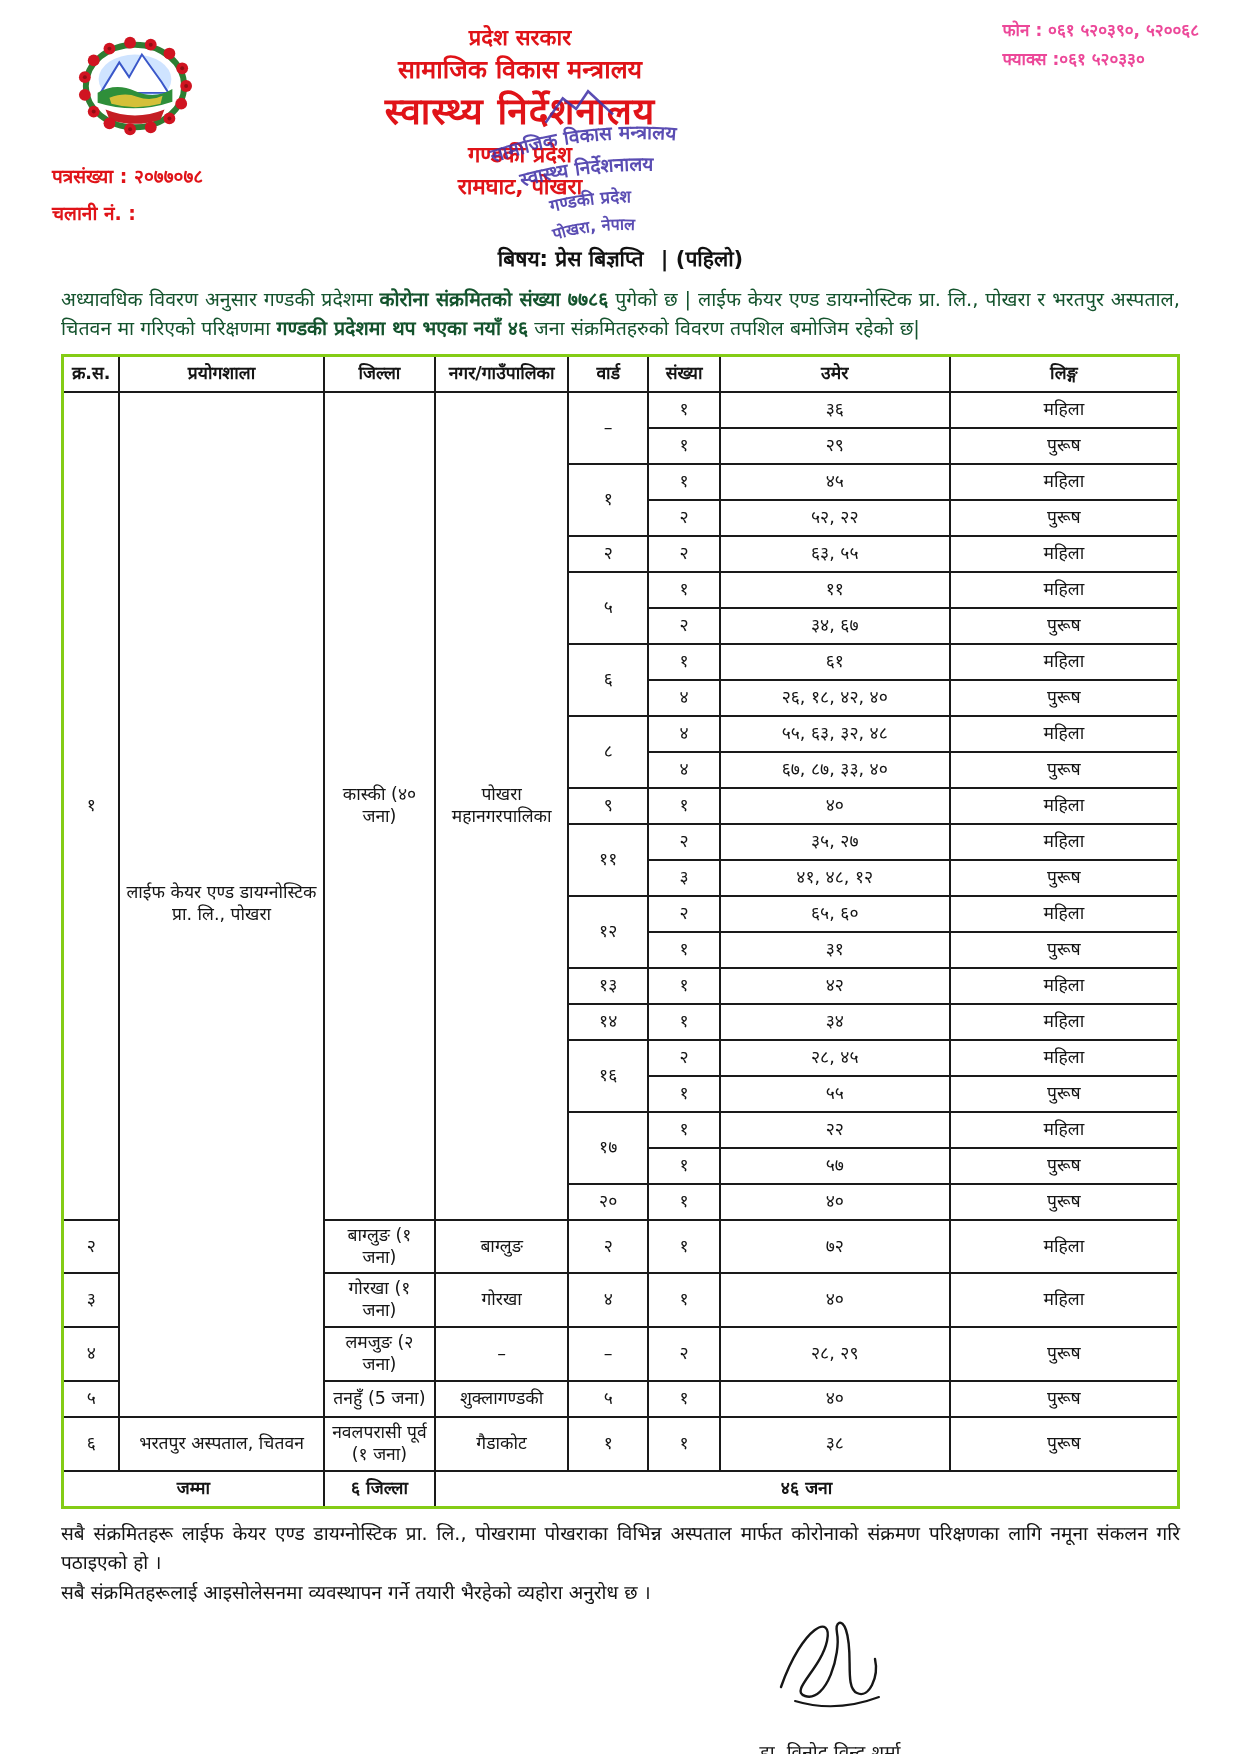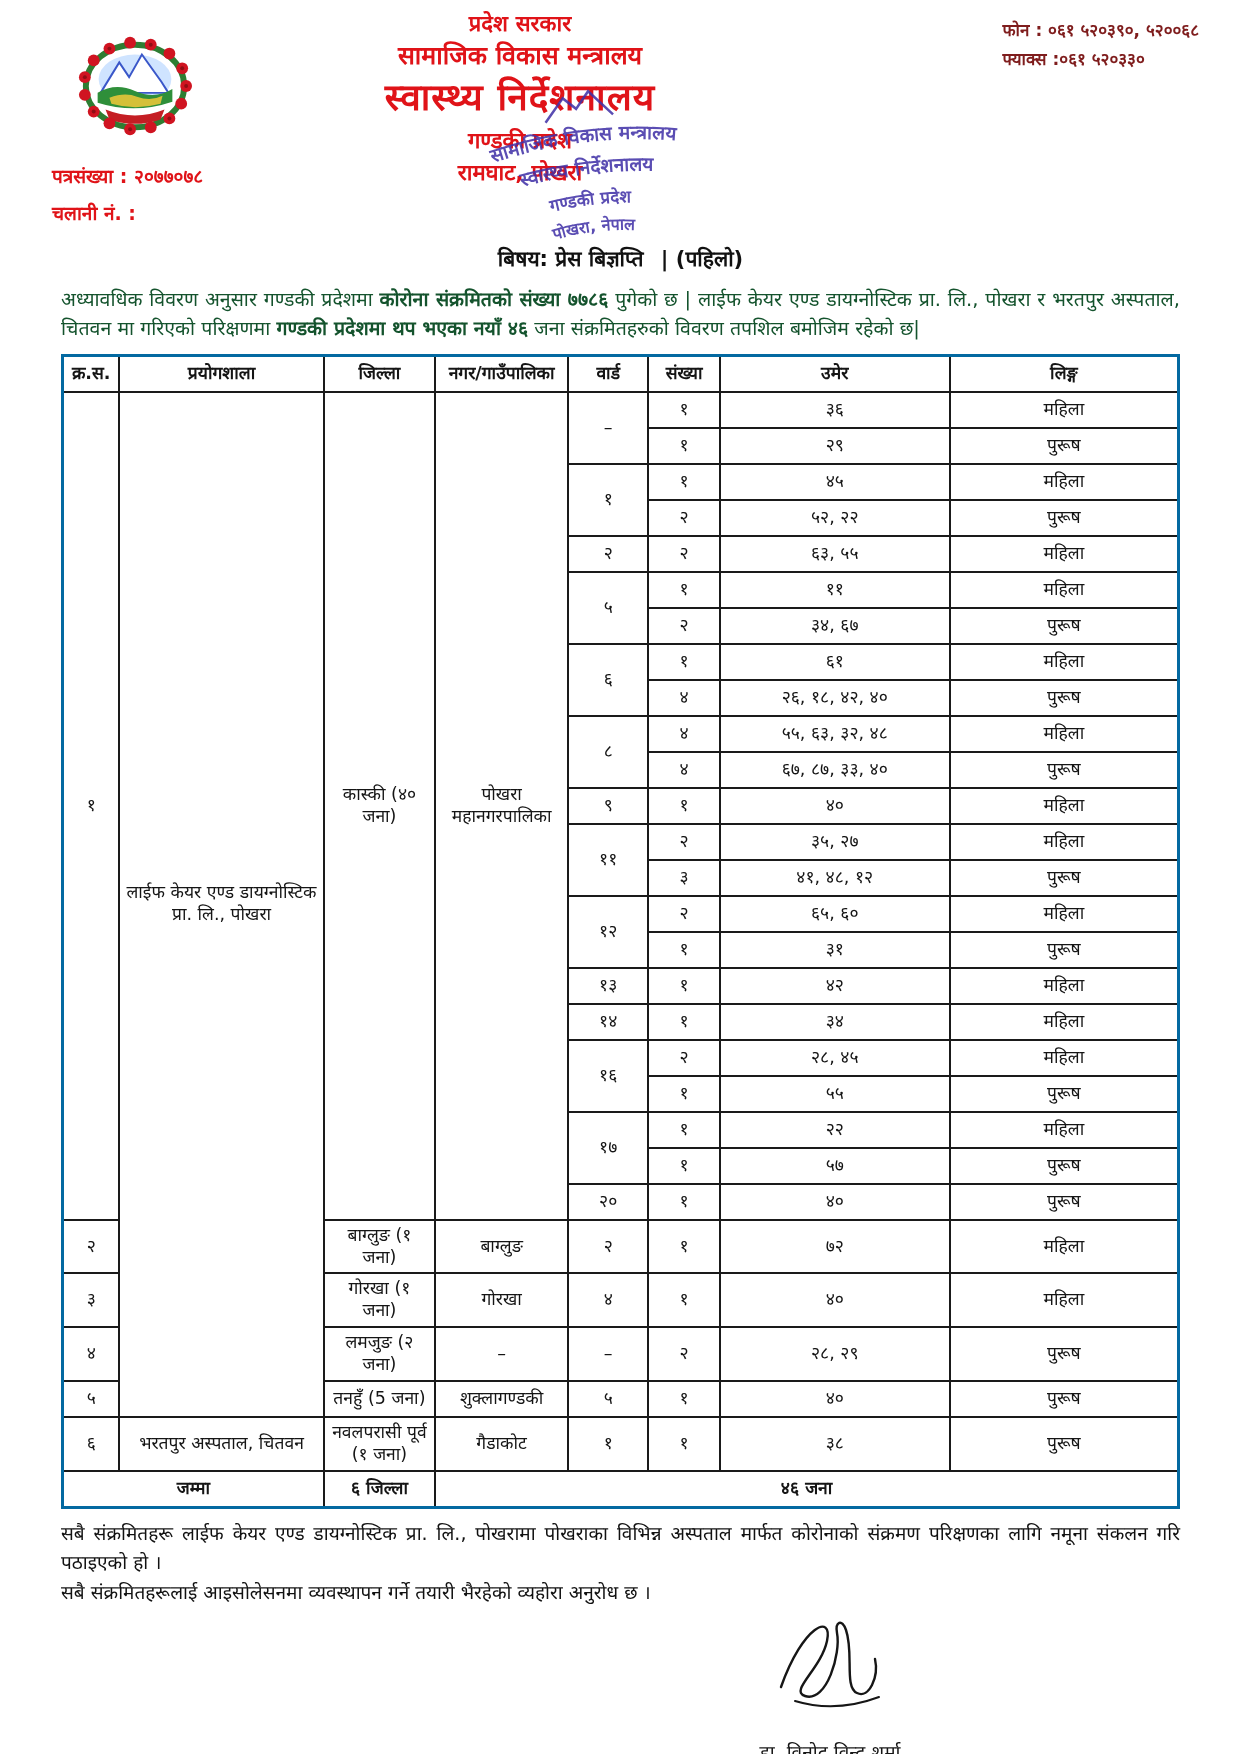--- a/index.html
+++ b/index.html
@@ -11,31 +11,31 @@
     background:#ffffff;
     font-family:"DejaVu Sans", sans-serif;
     color:#151515;
     overflow:hidden;
   }
 
   
   .header{position:relative;height:238px;}
   .logo{position:absolute;left:76px;top:32px;width:118px;height:106px;}
   .head-center{
-    width:740px;margin-left:150px;text-align:center;padding-top:10px;
+    width:740px;margin-left:150px;text-align:center;padding-top:24px;
     color:#e01318;font-weight:bold;line-height:1.25;
   }
   .h-gov{font-size:22px;}
   .h-min{font-size:25px;margin-top:2px;}
   .h-dir{font-size:37px;margin-top:4px;letter-spacing:1px;}
   .h-prov{font-size:22px;margin-top:6px;}
   .h-addr{font-size:22px;margin-top:4px;}
   .phones{
     position:absolute;right:42px;top:16px;text-align:left;
-    color:#7f1d1d;font-weight:bold;font-size:17px;line-height:1.7;white-space:nowrap;
+    color:#ec4899;font-weight:bold;font-size:17px;line-height:1.7;white-space:nowrap;
   }
   .refs{
     position:absolute;left:52px;top:158px;color:#e01318;font-weight:bold;
     font-size:19px;line-height:1.95;white-space:nowrap;
   }
   .stamp{position:absolute;left:432px;top:88px;opacity:.92;pointer-events:none;}
 
   
   .content{margin:0 61px;}
   .subject{
@@ -43,21 +43,21 @@
   }
   .subject .sep{font-weight:bold;margin-left:10px;}
   .intro{
     font-size:19.5px;line-height:1.48;text-align:justify;margin-bottom:10px;color:#14532d;
   }
   .intro b{font-weight:bold;}
 
   
   table.cases{
     border-collapse:collapse;width:100%;table-layout:fixed;
-    border:3px solid #0369a1;
+    border:3px solid #84cc16;
     padding-left:11px;
   }
   table.cases th, table.cases td{
     border:2px solid #1a1a1a;
     text-align:center;vertical-align:middle;
     font-size:17.5px;padding:4px 5px;line-height:1.25;
     overflow-wrap:break-word;
   }
   table.cases th{font-weight:bold;height:26px;}
   table.cases td{height:26px;}

